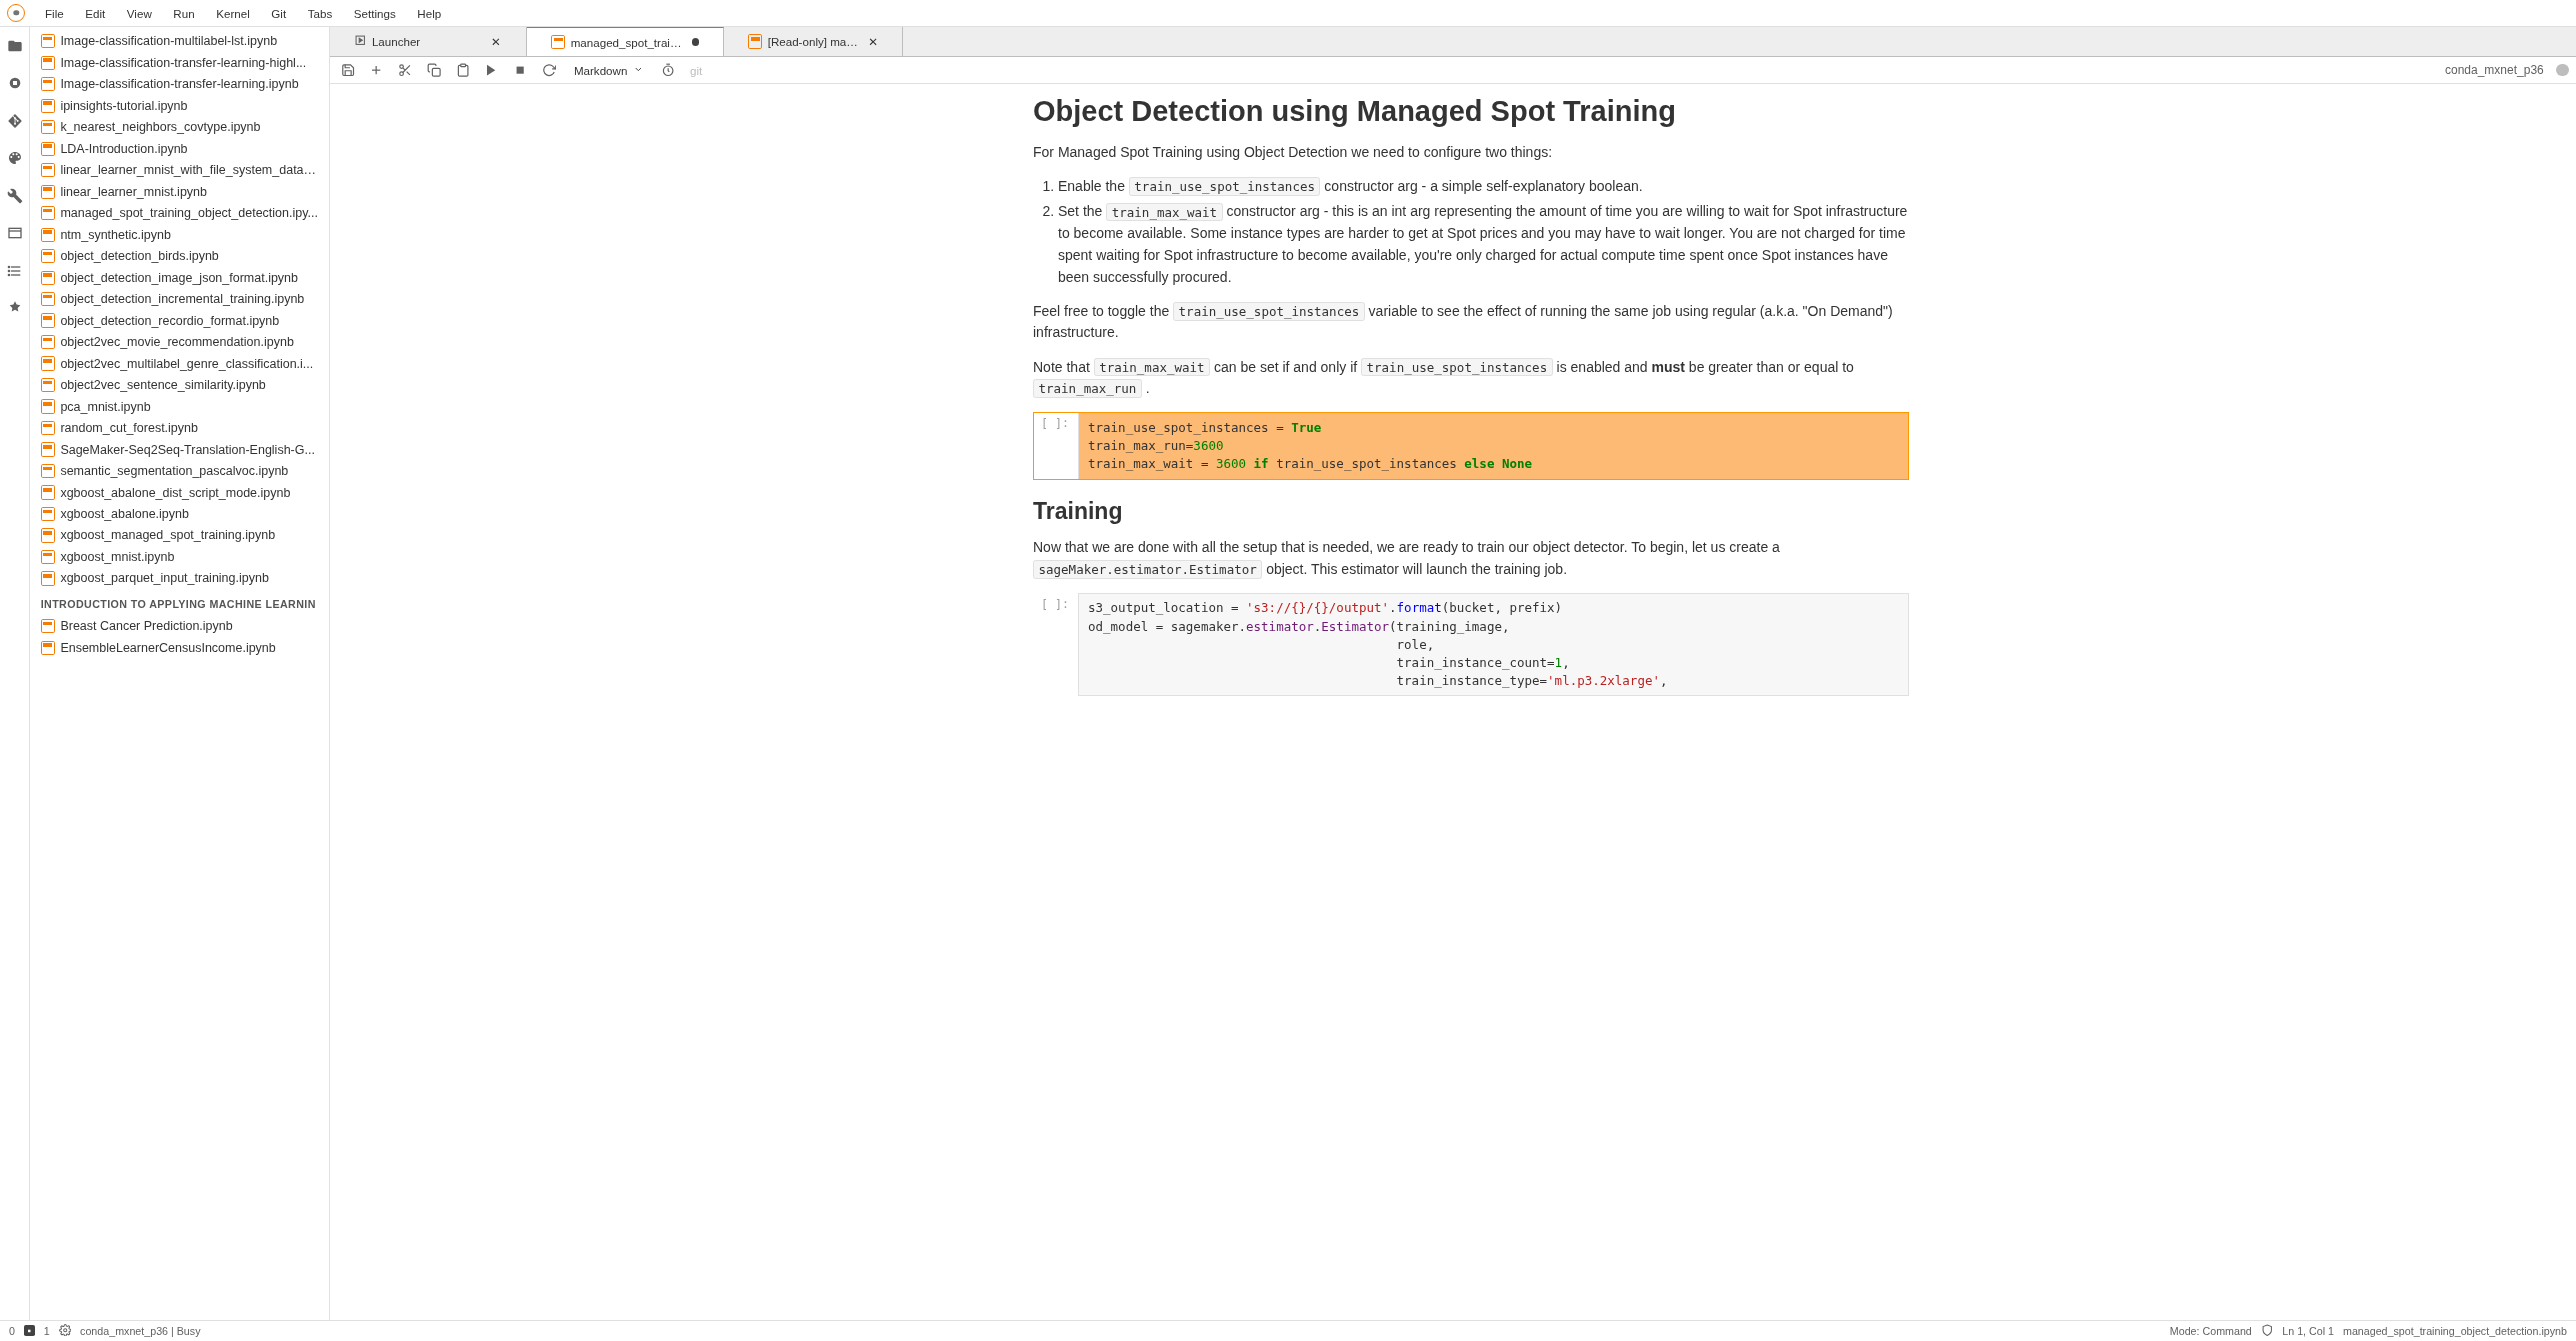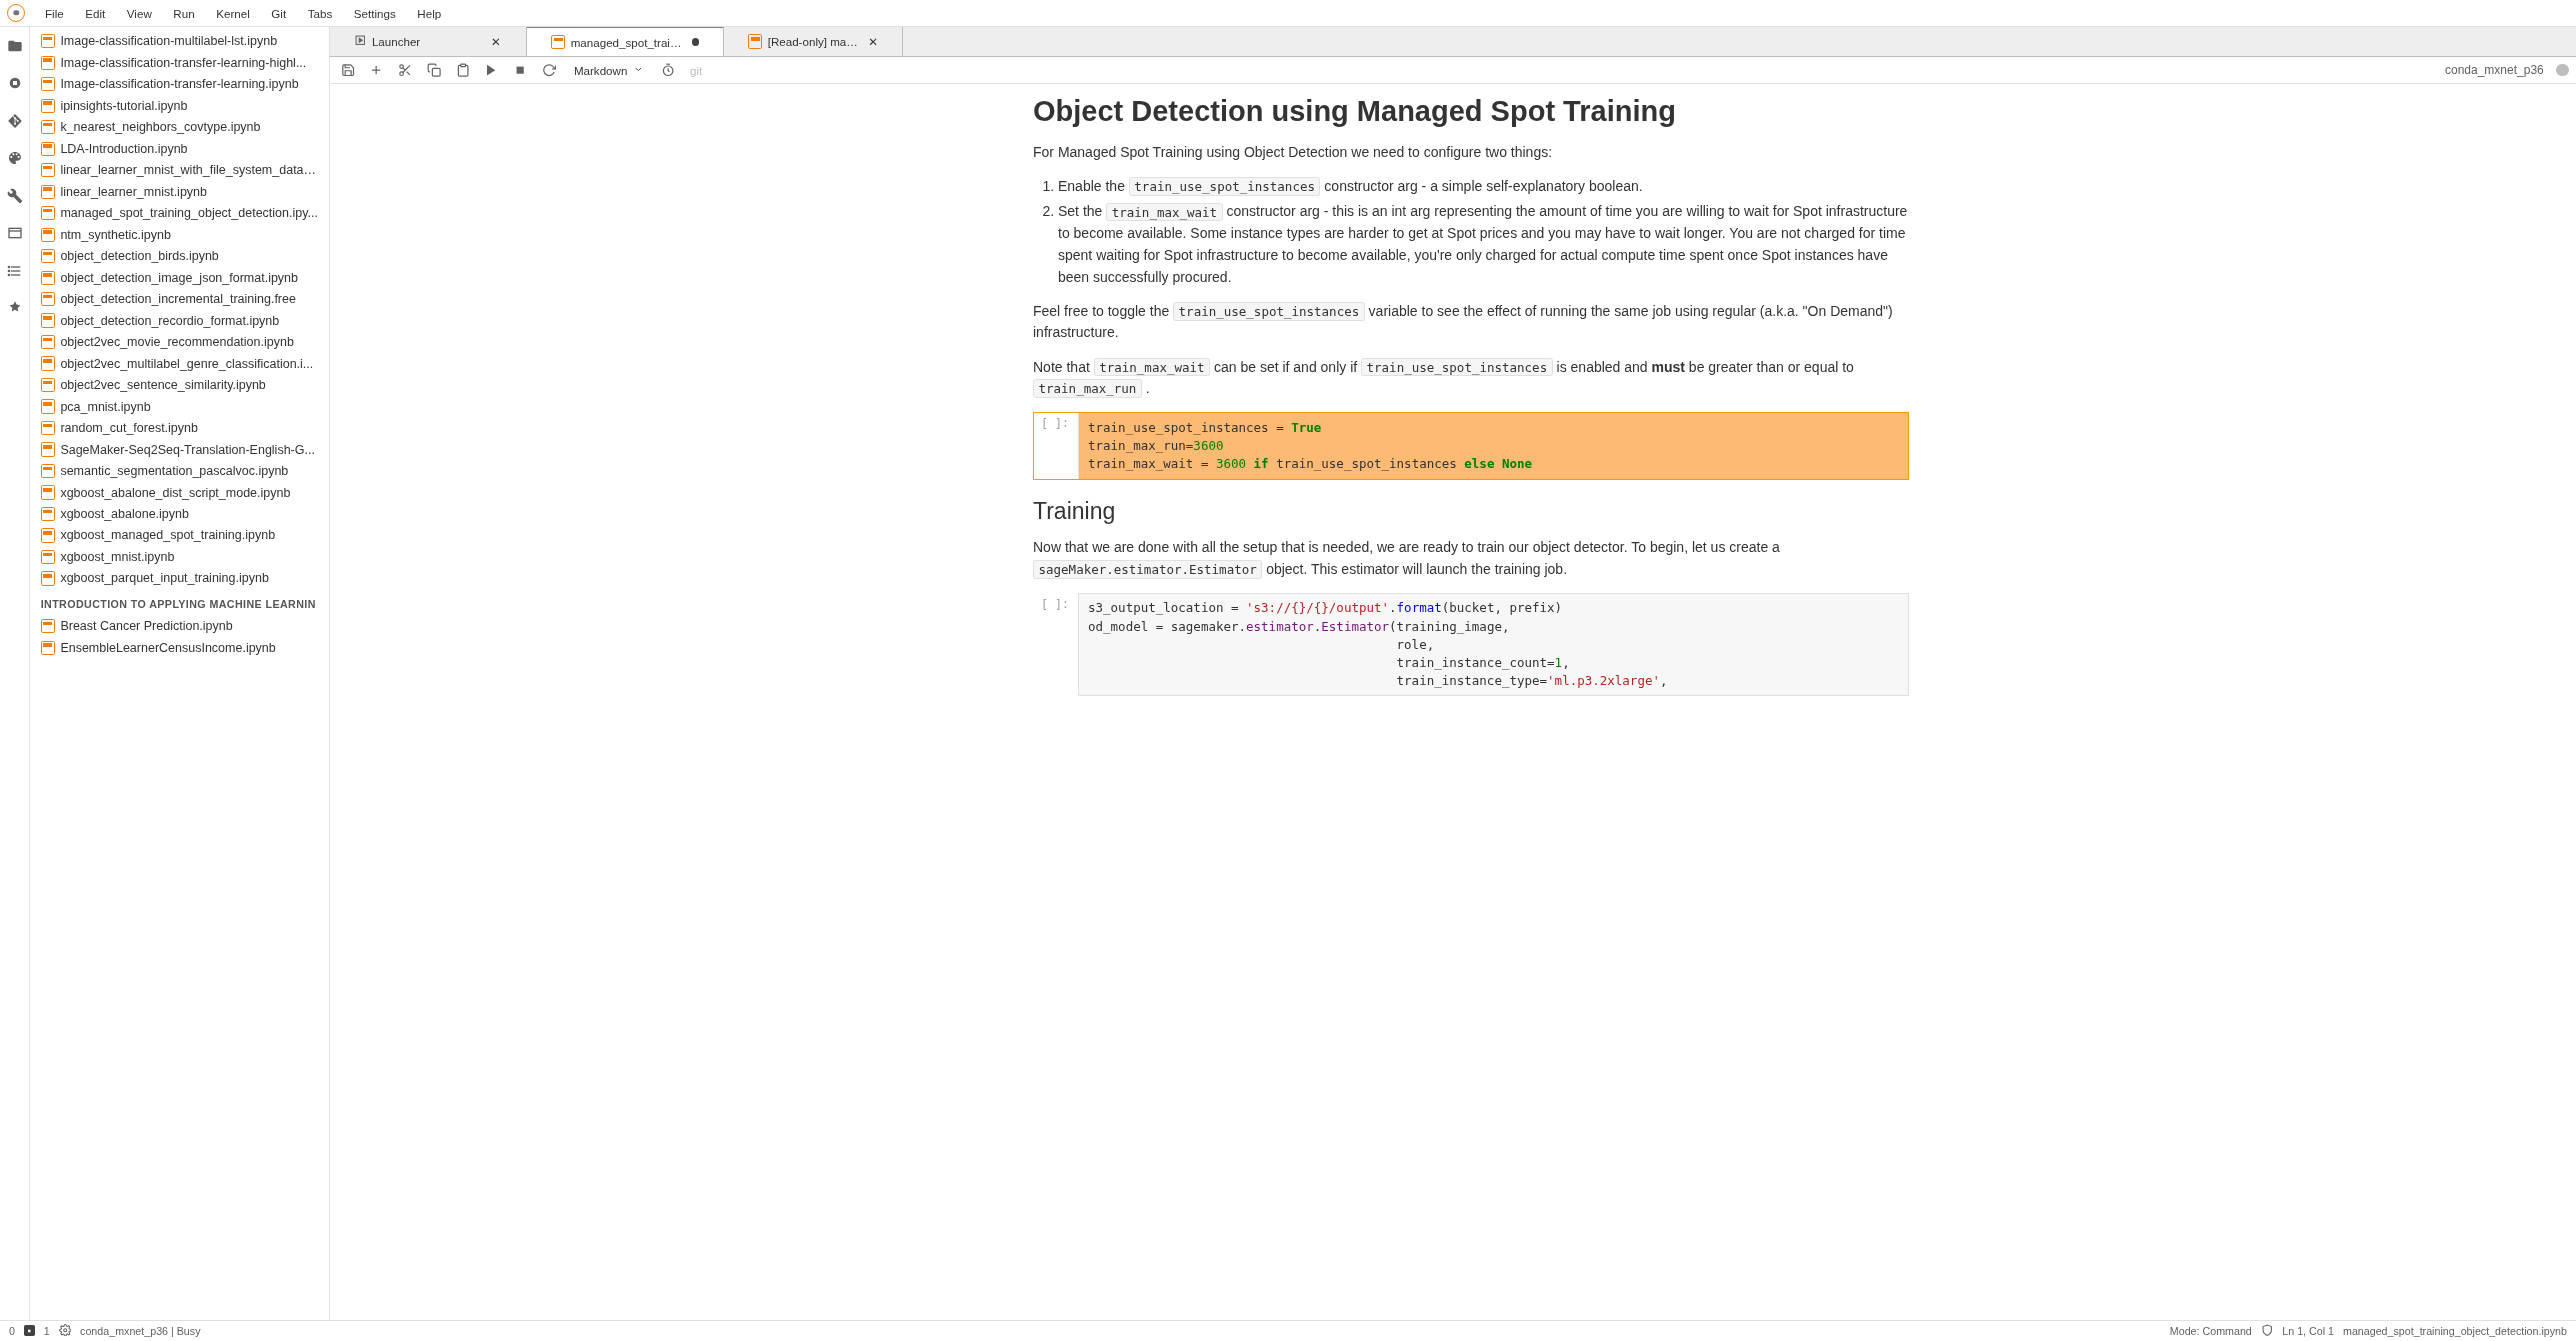--- a/index.html
+++ b/index.html
@@ -28,21 +28,21 @@
 .toolbar { display: flex; align-items: center; height: 27px; border-bottom: 0.9px solid #e0e0e0; padding: 0 7.2px; gap: 7.2px; }
 .tb-btn { width: 21.5px; height: 21.5px; display: flex; align-items: center; justify-content: center; cursor: pointer; border-radius: 1.8px; color: #616161; }
 .tb-btn svg { width: 14.3px; height: 14.3px; }
 .cell-type { display: flex; align-items: center; gap: 5.4px; padding: 1.8px 7.2px; cursor: pointer; }
 .spacer { flex: 1; }
 .kernel-label { color: #616161; font-size: 12px; padding-right: 5.4px; }
 .kernel-dot { width: 12.5px; height: 12.5px; border-radius: 50%; background: #bdbdbd; }
 .notebook { flex: 1; overflow-y: auto; padding: 10.7px 0 18px; background: #fff; }
 .nb-content { max-width: 948px; margin: 0 auto; padding-left: 54px; padding-right: 18px; }
 h1 { font-size: 29px; font-weight: 700; margin-bottom: 14.3px; }
-h2 { font-size: 23px; font-weight: 400; margin: 18px 0 12.5px; }
+h2 { font-size: 23px; font-weight: 700; margin: 18px 0 12.5px; }
 .md-p { font-size: 14px; line-height: 1.55; margin-bottom: 12.5px; }
 .md-ol { font-size: 14px; line-height: 1.55; padding-left: 25px; margin-bottom: 12.5px; }
 .md-ol li { margin-bottom: 3.6px; }
 code.inline { background: #f5f5f5; border: 0.9px solid #e0e0e0; padding: 0.9px 4.5px; border-radius: 2.7px; font-family: Menlo, Monaco, Consolas, monospace; font-size: 12.5px; }
 .cell { display: flex; margin-bottom: 10.7px; position: relative; }
 .cell.active { outline: 1.8px solid #ff9800; outline-offset: -1.8px; background: #fff; }
 .prompt { width: 45px; text-align: right; padding-right: 9px; padding-top: 3.6px; font-family: Menlo, Monaco, monospace; font-size: 11.6px; color: #9e9e9e; flex-shrink: 0; }
 .cell-body { flex: 1; background: #f7f7f7; border: 0.9px solid #e0e0e0; padding: 5.4px 9px; font-family: Menlo, Monaco, Consolas, monospace; font-size: 12.5px; line-height: 1.45; white-space: pre; overflow-x: auto; }
 .cell.active .cell-body { background: #fdba74; }
 .k-kw { color: #008000; font-weight: bold; }
@@ -168,21 +168,21 @@
         <div class="file-item">
           <span class="nb-icon"></span>
           <span style="overflow: hidden; text-overflow: ellipsis;">object_detection_birds.ipynb</span>
         </div>
         <div class="file-item">
           <span class="nb-icon"></span>
           <span style="overflow: hidden; text-overflow: ellipsis;">object_detection_image_json_format.ipynb</span>
         </div>
         <div class="file-item">
           <span class="nb-icon"></span>
-          <span style="overflow: hidden; text-overflow: ellipsis;">object_detection_incremental_training.free</span>
+          <span style="overflow: hidden; text-overflow: ellipsis;">object_detection_incremental_training.ipynb</span>
         </div>
         <div class="file-item">
           <span class="nb-icon"></span>
           <span style="overflow: hidden; text-overflow: ellipsis;">object_detection_recordio_format.ipynb</span>
         </div>
         <div class="file-item">
           <span class="nb-icon"></span>
           <span style="overflow: hidden; text-overflow: ellipsis;">object2vec_movie_recommendation.ipynb</span>
         </div>
         <div class="file-item">

